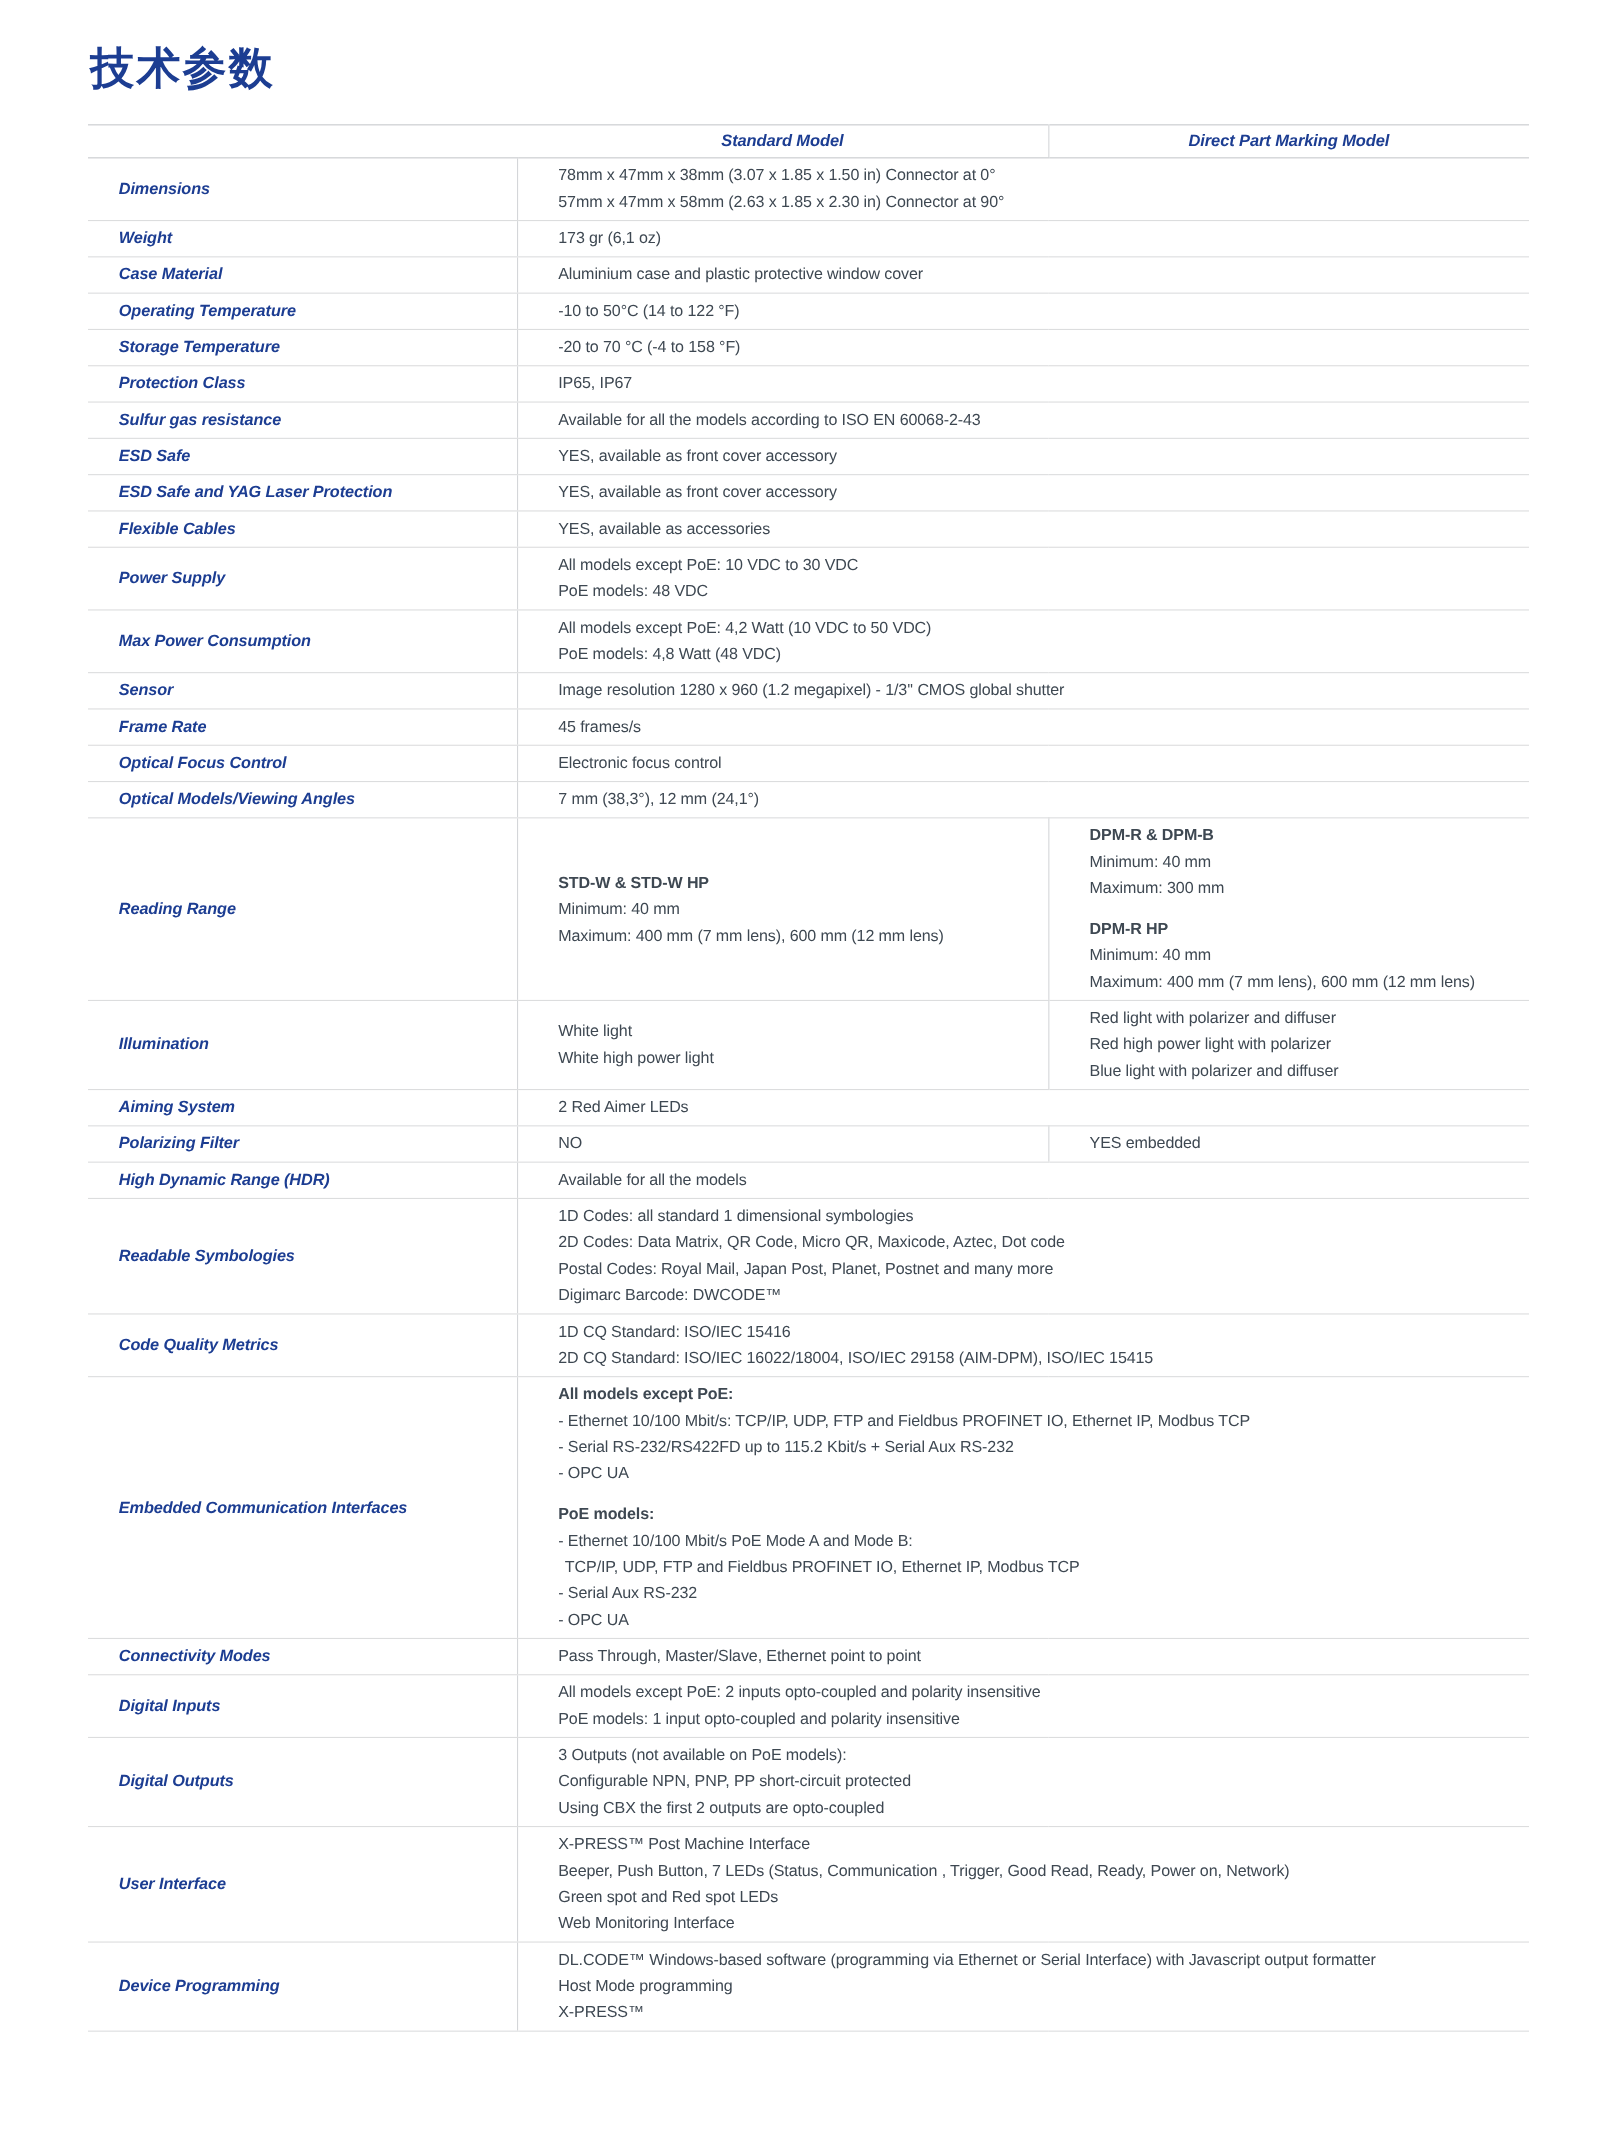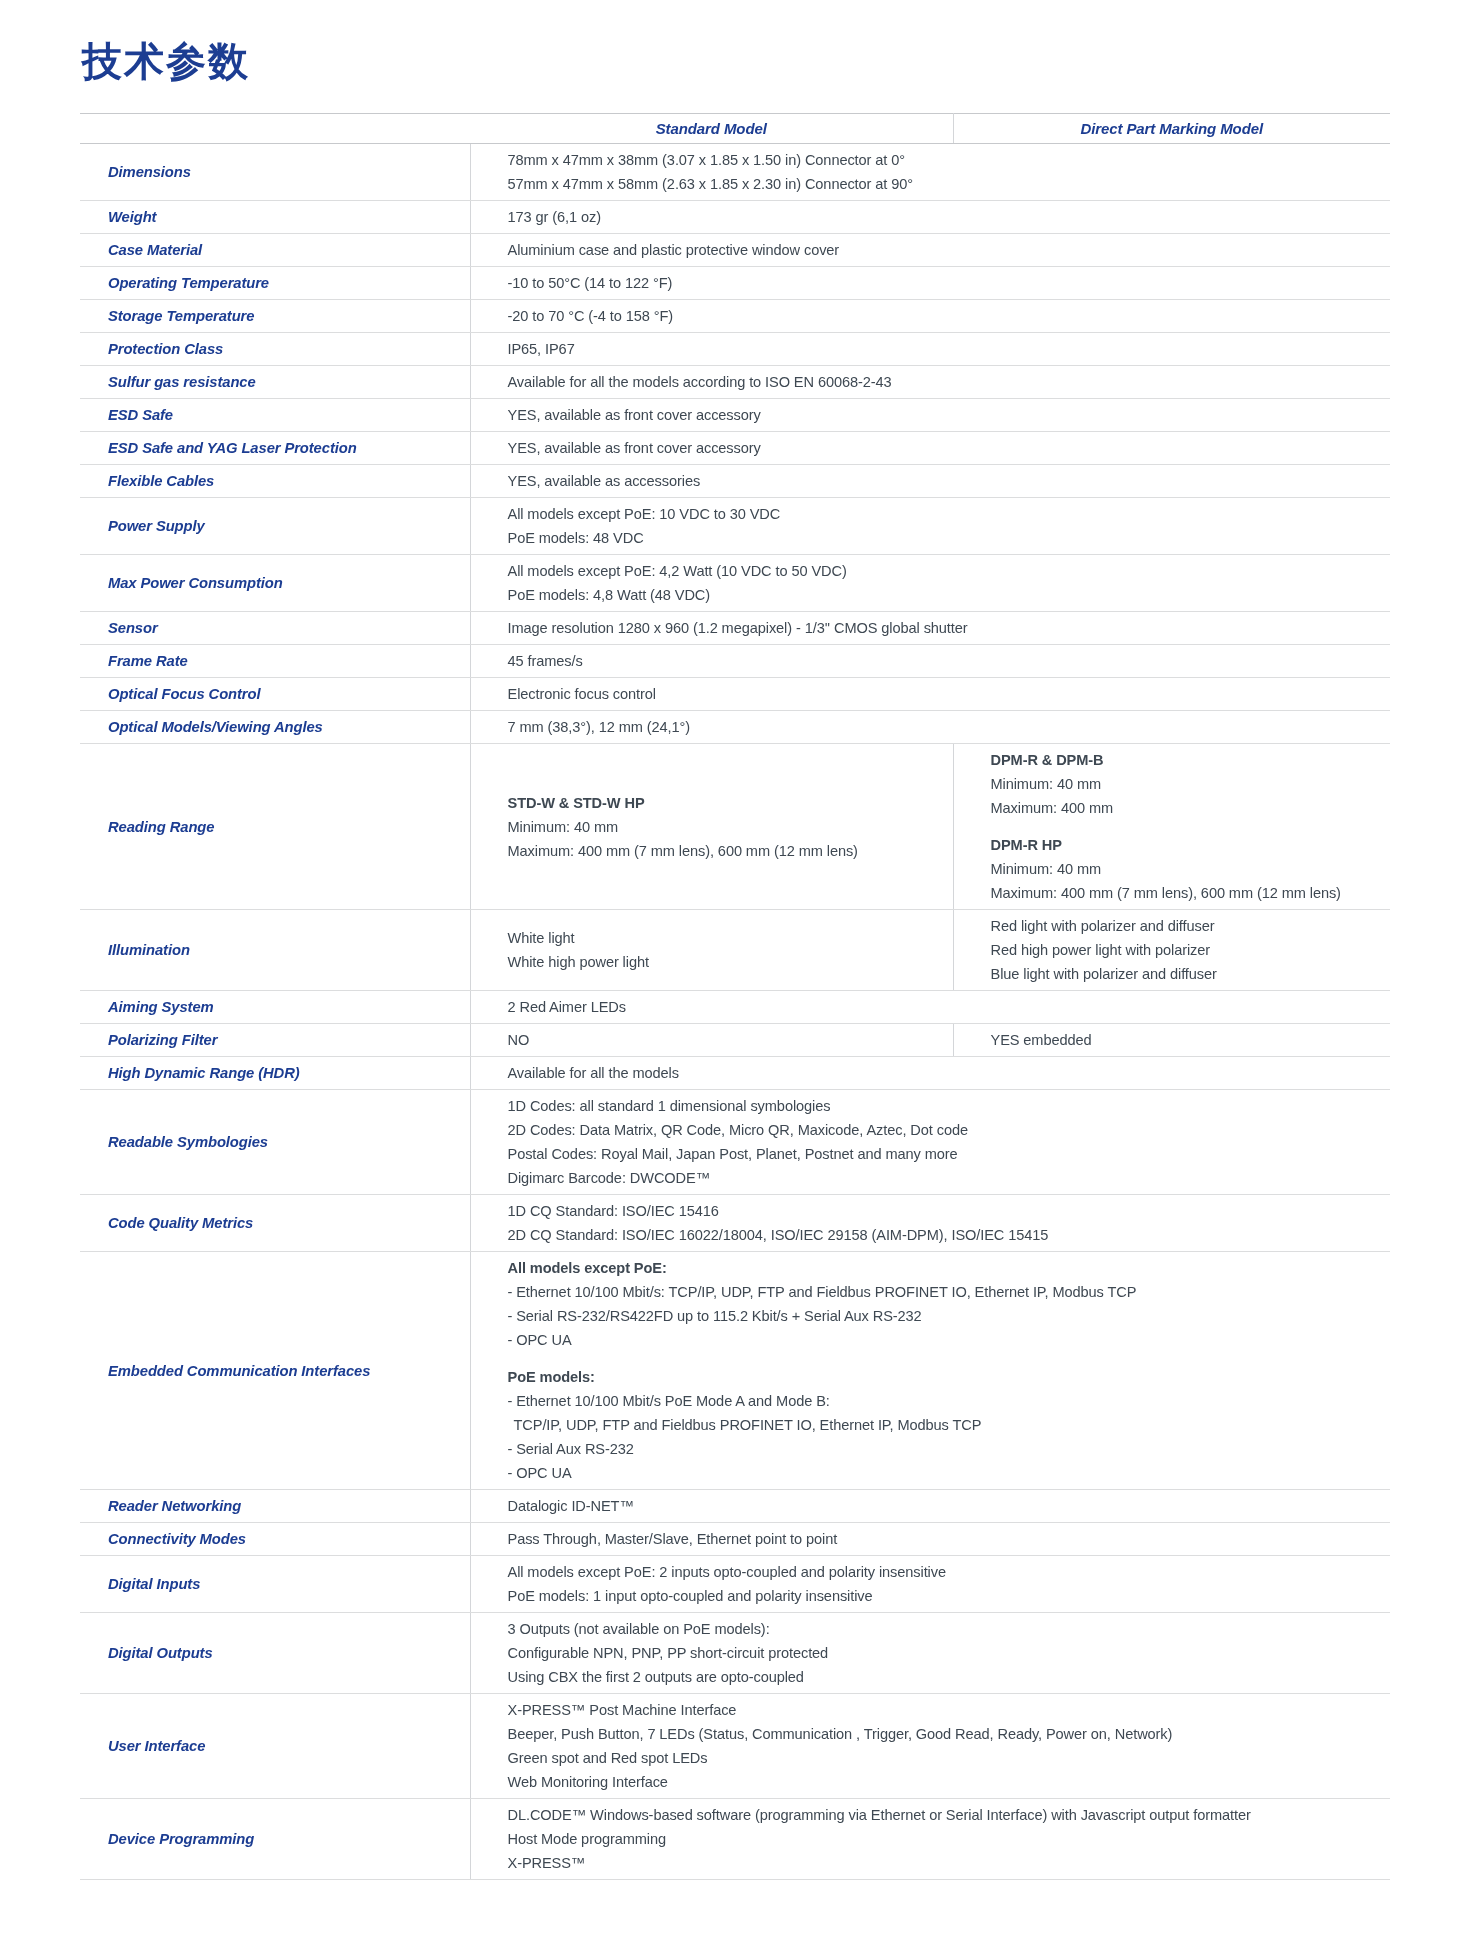--- a/index.html
+++ b/index.html
@@ -183,21 +183,21 @@
         <tr>
           <td class="label-cell">Reading Range</td>
           <td class="value-cell">
             <div class="line bold">STD-W &amp; STD-W HP</div>
             <div class="line">Minimum: 40 mm</div>
             <div class="line">Maximum: 400 mm (7 mm lens), 600 mm (12 mm lens)</div>
           </td>
           <td class="value-cell dpm-cell">
             <div class="line bold">DPM-R &amp; DPM-B</div>
             <div class="line">Minimum: 40 mm</div>
-            <div class="line">Maximum: 400 mm</div>
+            <div class="line">Maximum: 300 mm</div>
             <div class="line spacer"></div>
             <div class="line bold">DPM-R HP</div>
             <div class="line">Minimum: 40 mm</div>
             <div class="line">Maximum: 400 mm (7 mm lens), 600 mm (12 mm lens)</div>
           </td>
         </tr>
         <tr>
           <td class="label-cell">Illumination</td>
           <td class="value-cell">
             <div class="line">White light</div>
@@ -255,26 +255,20 @@
             <div class="line">- OPC UA</div>
             <div class="line spacer"></div>
             <div class="line bold">PoE models:</div>
             <div class="line">- Ethernet 10/100 Mbit/s PoE Mode A and Mode B:</div>
             <div class="line indent">TCP/IP, UDP, FTP and Fieldbus PROFINET IO, Ethernet IP, Modbus TCP</div>
             <div class="line">- Serial Aux RS-232</div>
             <div class="line">- OPC UA</div>
           </td>
         </tr>
         <tr>
-          <td class="label-cell">Reader Networking</td>
-          <td class="value-cell" colspan="2">
-            <div class="line">Datalogic ID-NET™</div>
-          </td>
-        </tr>
-        <tr>
           <td class="label-cell">Connectivity Modes</td>
           <td class="value-cell" colspan="2">
             <div class="line">Pass Through, Master/Slave, Ethernet point to point</div>
           </td>
         </tr>
         <tr>
           <td class="label-cell">Digital Inputs</td>
           <td class="value-cell" colspan="2">
             <div class="line">All models except PoE: 2 inputs opto-coupled and polarity insensitive</div>
             <div class="line">PoE models: 1 input opto-coupled and polarity insensitive</div>

